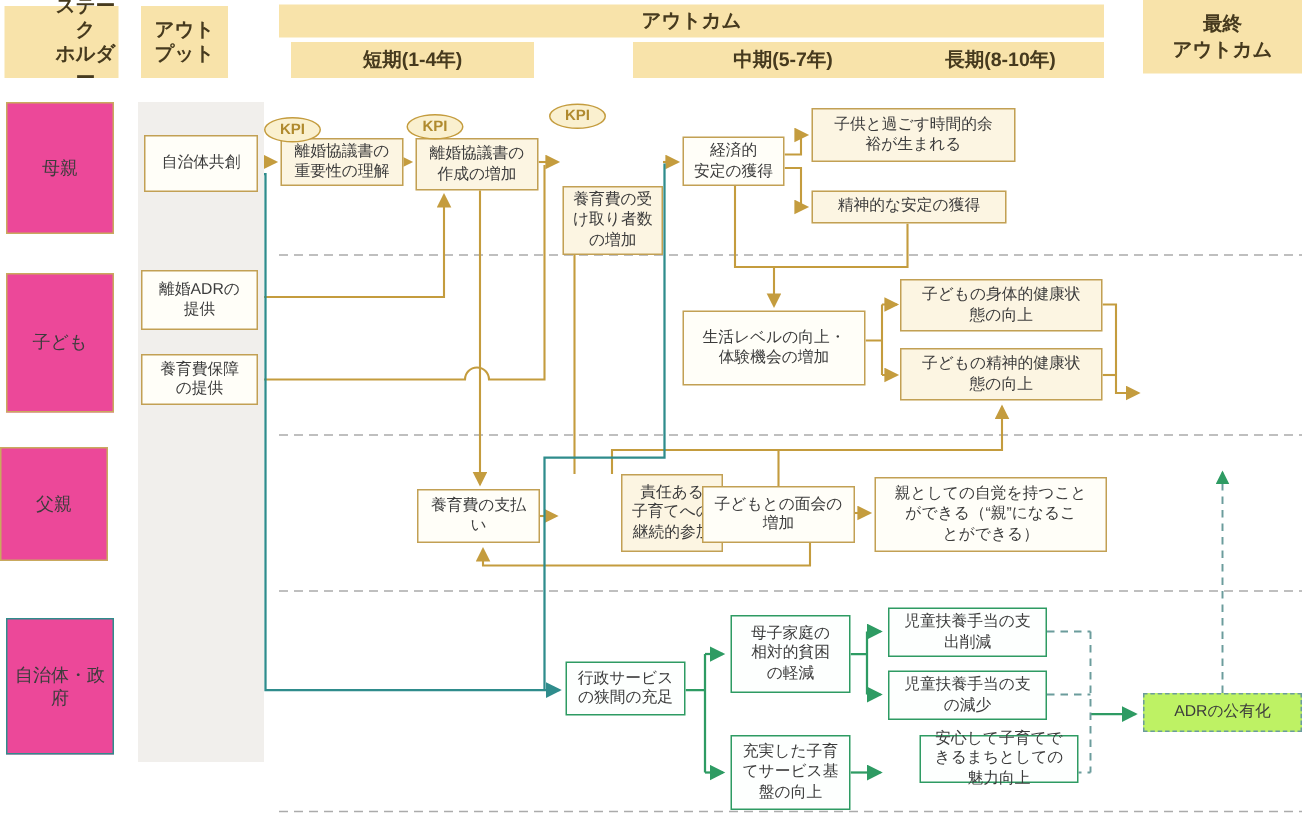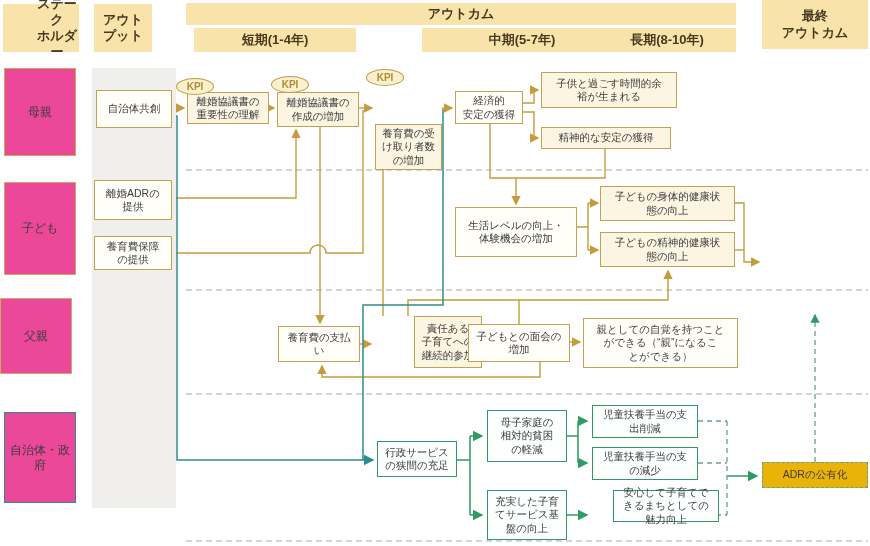--- a/index.html
+++ b/index.html
@@ -15,21 +15,21 @@
   }
   .node{
     display:flex;align-items:center;justify-content:center;text-align:center;
     font-size:10.5px;line-height:1.25;z-index:2;padding:1px 2px;white-space:pre-line;
   }
   .gold{background:#FCF5E2;border:1px solid #C2A054;}
   .goldlight{background:#FFFEF8;border:1px solid #C2A054;}
   .stak{background:#ec4899;border:1.5px solid #C9AA5E;font-size:12px;}
   .stak-teal{border-color:#2F8C8C;}
   .greenbox{background:#FDFFFE;border:1.5px solid #2E9B63;}
-  .adrbox{background:#eab308;border:1.5px dashed #6B9C9C;}
+  .adrbox{background:#bef264;border:1.5px dashed #6B9C9C;}
   .band{background:#F1EFEC;z-index:1;}
   .kpi{
     background:#FAF0CF;border:1px solid #C49C3E;border-radius:50%;
     color:#B08A2E;font-weight:bold;font-size:10px;display:flex;align-items:center;
     justify-content:center;z-index:4;
   }
   svg.wires{position:absolute;left:0;top:0;z-index:1;}
 </style>
 </head>
 <body>

